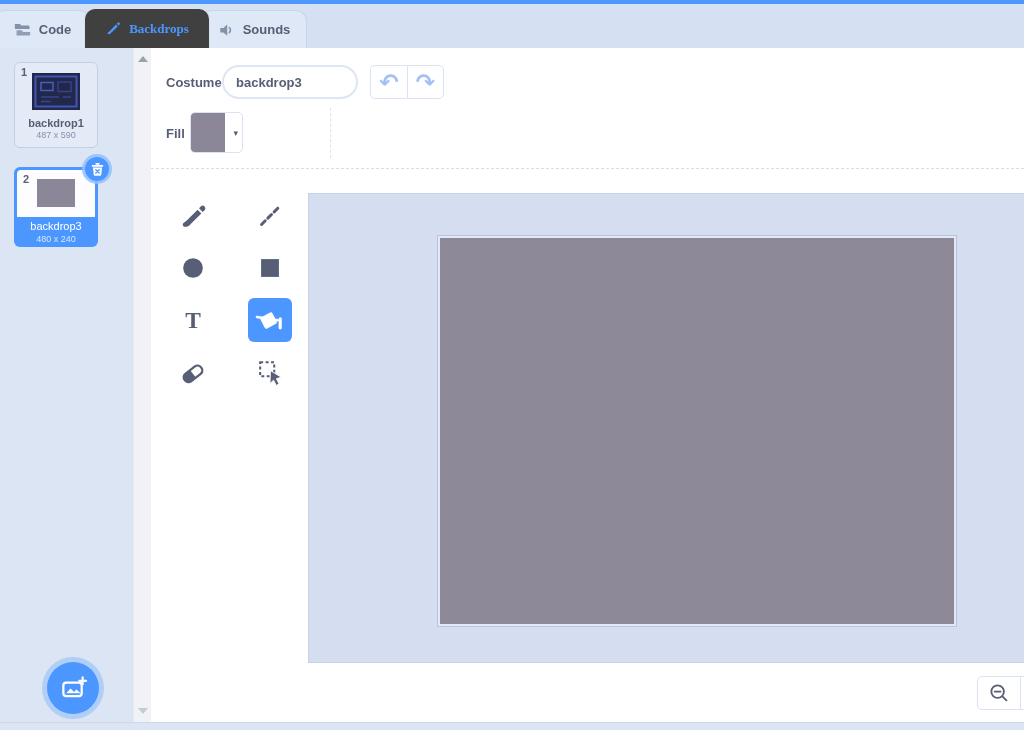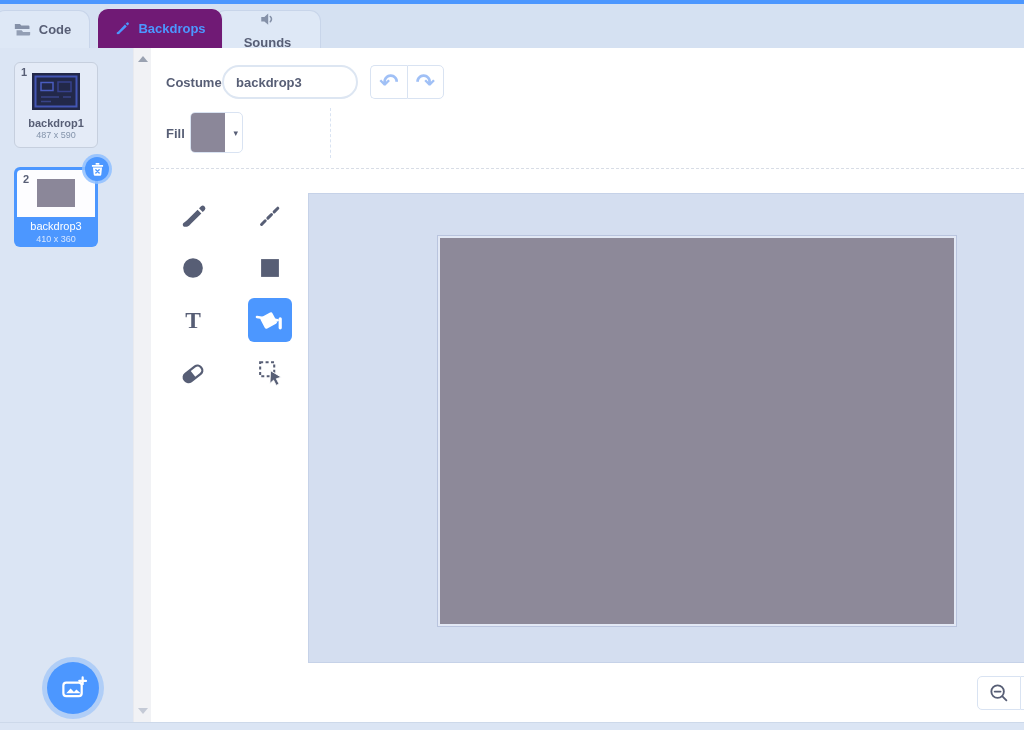--- a/index.html
+++ b/index.html
@@ -17,22 +17,22 @@
   .top-accent { left: 0; top: 0; width: 1024px; height: 4px; background: #4c97ff; }
   .tab-bar { left: 0; top: 4px; width: 1024px; height: 44px; background: #d5e1f2; }
   .tab {
     position: absolute; bottom: 0; height: 38px;
     display: flex; align-items: center; justify-content: center; gap: 7px;
     background: #dee8f6; border: 1px solid #c8d5ea; border-bottom: none;
     border-radius: 11px 11px 0 0;
     font-size: 13px; font-weight: 600; color: #575e75; cursor: pointer;
   }
   .tab-code { left: -6px; width: 96px; }
-  .tab-backdrops { left: 97px; width: 126px; height: 40px; background: #701a75; border-color: #d9e3f2; color: #4c97ff; z-index: 2; }
-  .tab-sounds { left: 214px; width: 107px; flex-direction: column; }
+  .tab-backdrops { left: 84px; width: 126px; height: 40px; background: #404040; border-color: #d9e3f2; color: #4c97ff; z-index: 2; font-family: Liberation Serif, serif; }
+  .tab-sounds { left: 200px; width: 107px; }
   .tab svg { display: block; }
 
   
   .sidebar { left: 0; top: 48px; width: 133px; height: 674px; background: #dbe5f4; }
   .bd-item {
     position: absolute; left: 14px; width: 84px; cursor: pointer; border-radius: 6px;
     text-align: center;
   }
   .bd-item-1 { top: 14px; height: 86px; border: 1px solid #c6cfde; background: rgba(255,255,255,0.25); }
   .bd-item-2 { top: 119px; height: 80px; background: #4c97ff; }
@@ -185,21 +185,21 @@
     <div class="bd-name">backdrop1</div>
     <div class="bd-dims">487 x 590</div>
   </div>
 
   <div class="bd-item bd-item-2">
     <div class="bd2-inner">
       <span class="bd-num">2</span>
       <div class="bd2-thumb"></div>
     </div>
     <div class="bd2-name">backdrop3</div>
-    <div class="bd2-dims">410 x 360</div>
+    <div class="bd2-dims">480 x 240</div>
     <div class="delete-badge">
       <svg width="13" height="14" viewBox="0 0 14 15">
         <path fill="#ffffff" d="M1 3.2 h12 v1.9 h-12 z M5 1 h4 v1.8 h-4 z"></path>
         <path fill="#ffffff" d="M2.1 6 h9.8 l-.85 7.6 a1.3 1.3 0 0 1 -1.3 1.15 H4.25 a1.3 1.3 0 0 1 -1.3 -1.15 z"></path>
         <path stroke="#4c97ff" stroke-width="1.5" stroke-linecap="round" d="M5.2 8.3 l3.6 3.6 M8.8 8.3 l-3.6 3.6"></path>
       </svg>
     </div>
   </div>
 </div>
 

